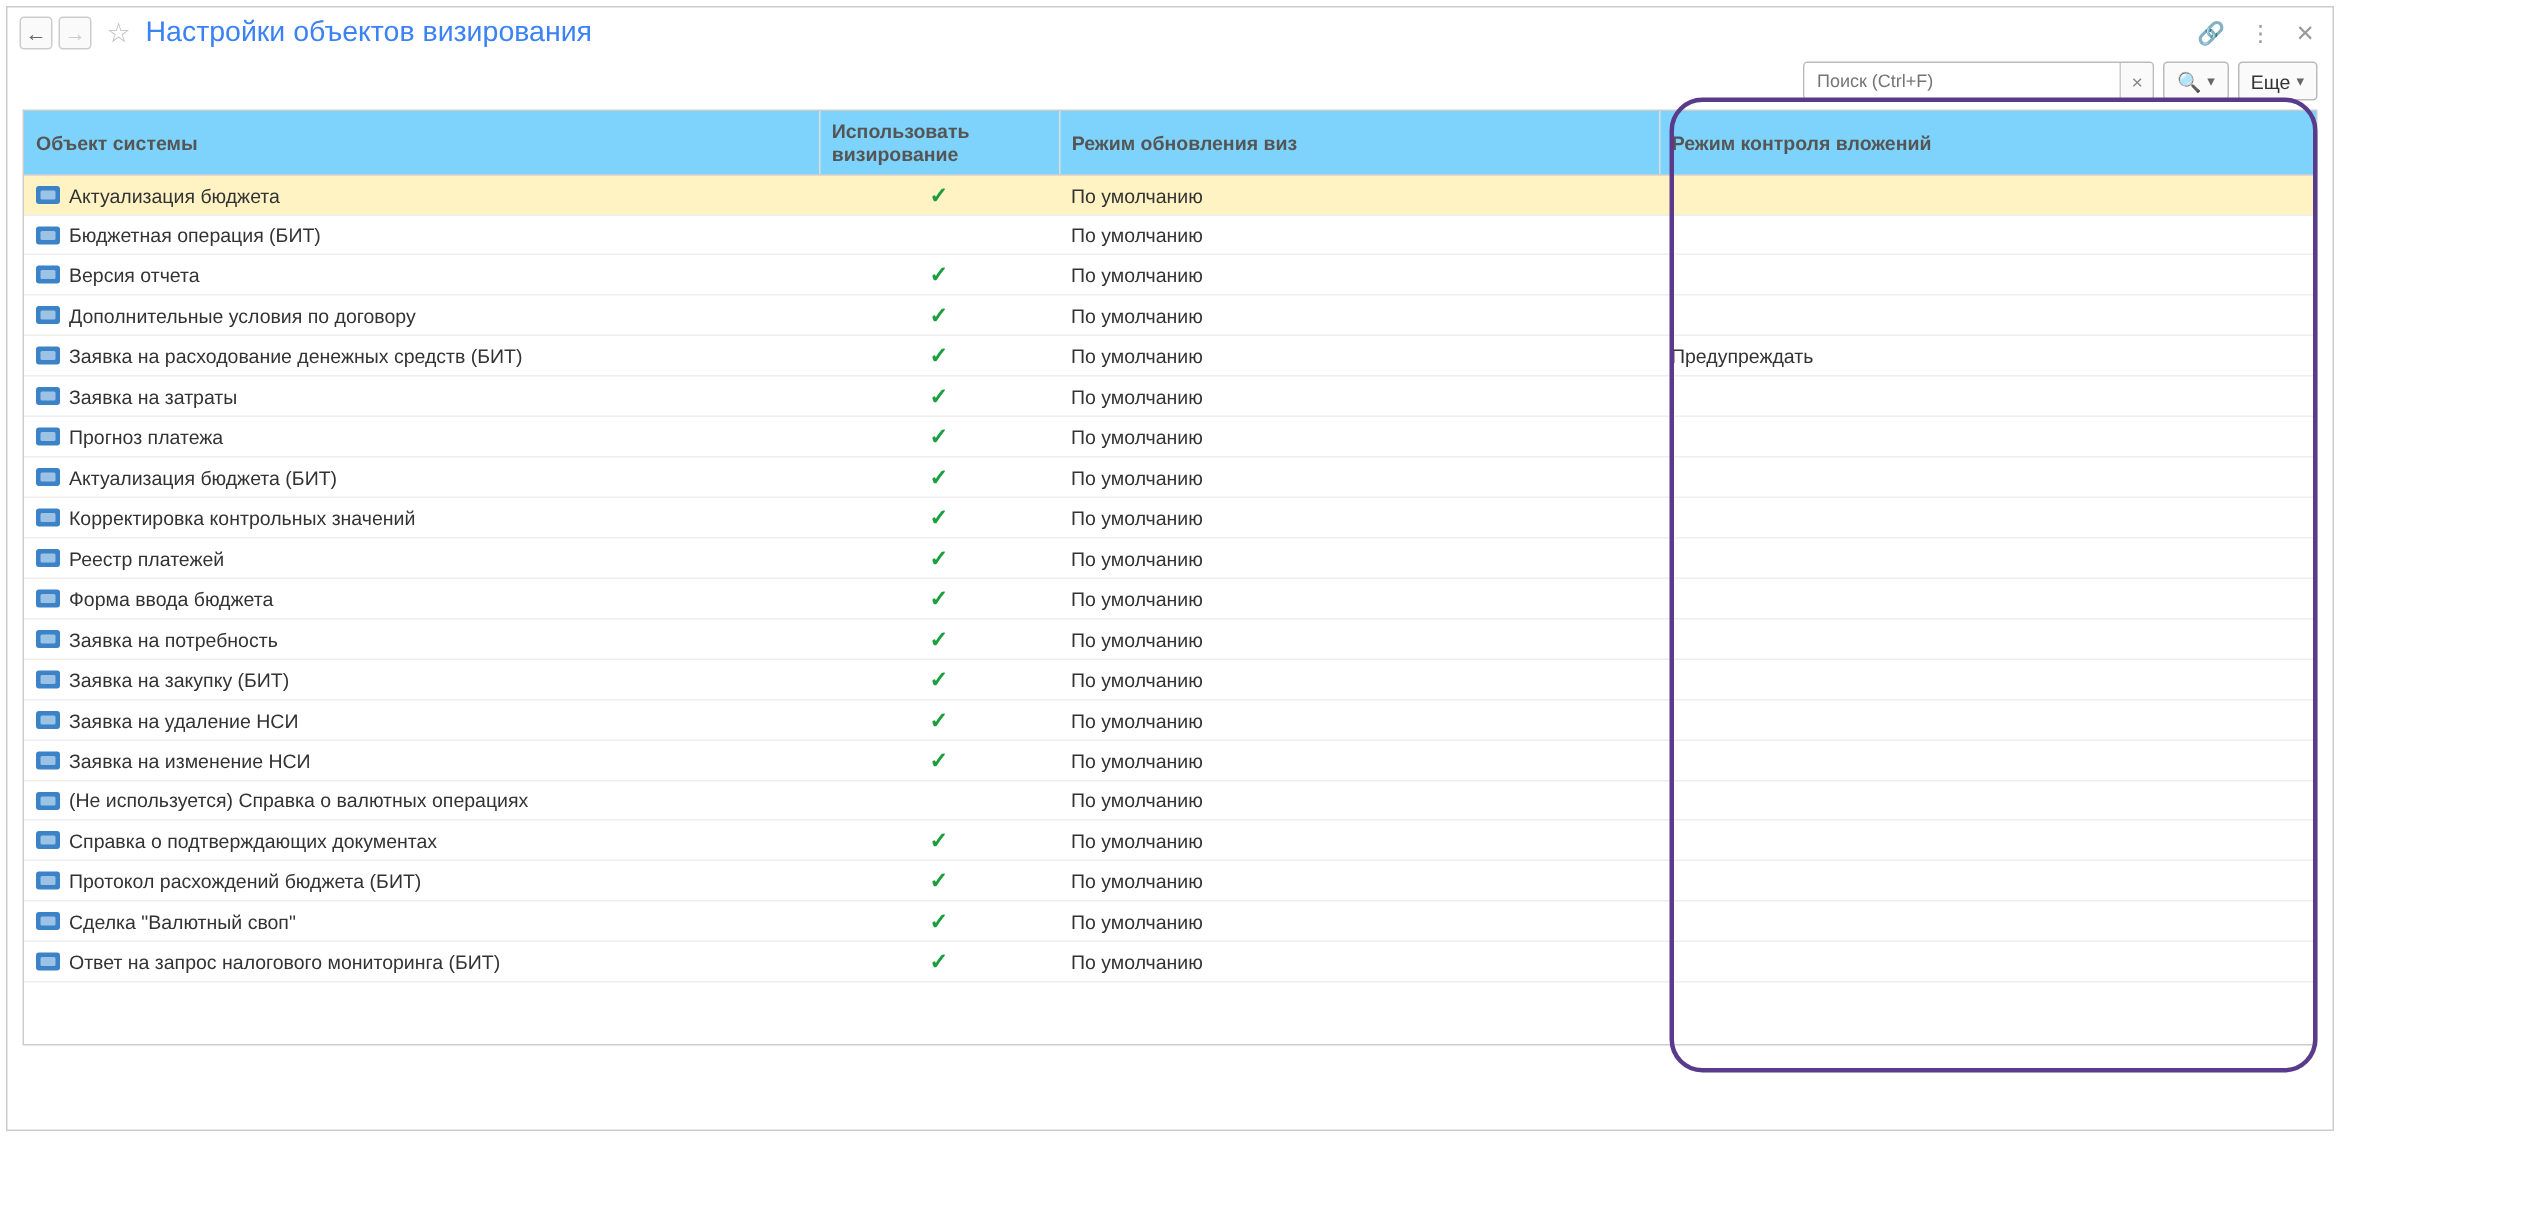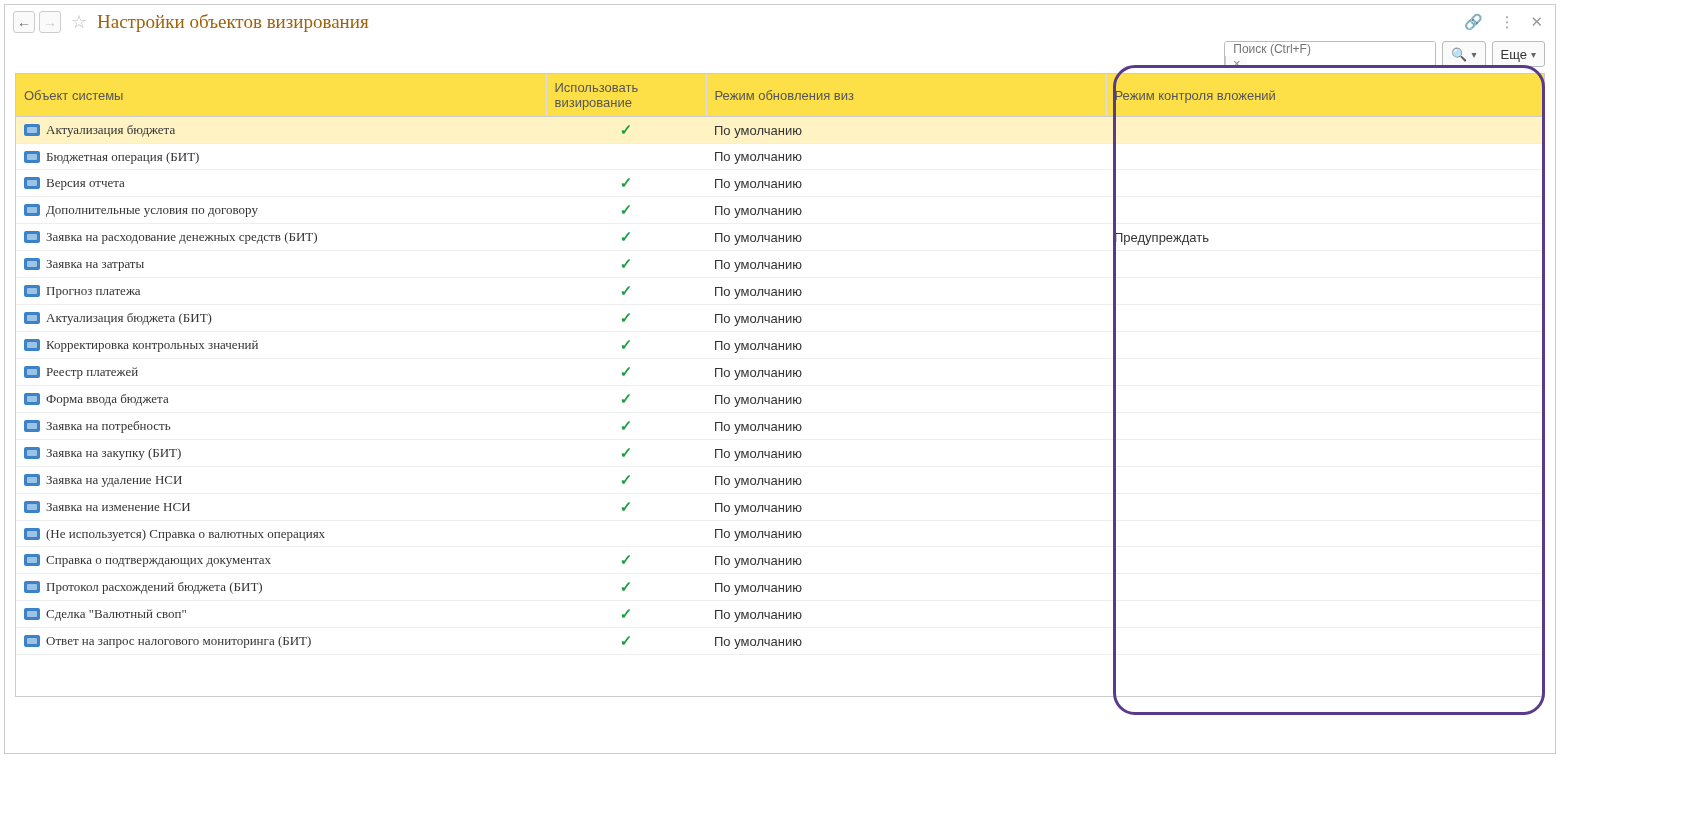--- a/index.html
+++ b/index.html
@@ -38,43 +38,41 @@
   .star-icon {
     width: 20px; height: 20px;
     display: flex; align-items: center; justify-content: center;
     color: #bbb;
     font-size: 18px;
     margin: 0 4px;
     cursor: pointer;
   }
   .title {
     font-size: 19px;
-    color: #a16207;
+    color: #3b82f6;
     flex: 1;
-    font-family: Liberation Serif, serif;
   }
   .title-actions {
     display: flex; gap: 8px; align-items: center;
     color: #999;
   }
   .ta-btn { cursor: pointer; font-size: 15px; padding: 2px 4px;}
   .toolbar {
     display: flex;
     justify-content: flex-end;
     padding: 4px 10px 6px 10px;
     gap: 6px;
     align-items: center;
   }
   .search-wrap {
     display: flex;
     border: 1px solid #bbb;
     border-radius: 3px;
     overflow: hidden;
     height: 26px;
-    flex-direction: column;
   }
   .search-input {
     border: none;
     padding: 0 8px;
     width: 210px;
     font-size: 12px;
     outline: none;
   }
   .search-clear {
     width: 22px;
@@ -100,38 +98,38 @@
   .table-wrap {
     margin: 0 10px;
     border: 1px solid #ccc;
     position: relative;
     height: 624px;
     overflow: hidden;
   }
   table { border-collapse: collapse; width: 100%; table-layout: fixed; }
   th {
     text-align: left;
-    font-weight: normal;
+    font-weight: bold;
     color: #555;
-    background: #fde047;
+    background: #7dd3fc;
     border-bottom: 1px solid #ccc;
     padding: 6px 8px;
     font-size: 13px;
     border-right: 1px solid #ddd;
   }
   th:last-child { border-right: none; }
   td {
     padding: 4px 8px;
     border-bottom: 1px solid #eee;
     height: 26px;
     font-size: 13px;
     vertical-align: middle;
   }
   tr.selected td { background: #fff3c4; }
-  .obj-cell { display:flex; align-items:center; gap:6px;font-family:Liberation Serif, serif; }
+  .obj-cell { display:flex; align-items:center; gap:6px; }
   .obj-icon {
     width:16px;height:12px;
     background:#3b82c7;
     border-radius:2px;
     position:relative;
     flex:0 0 16px;
   }
   .obj-icon::after{
     content:"";
     position:absolute;

